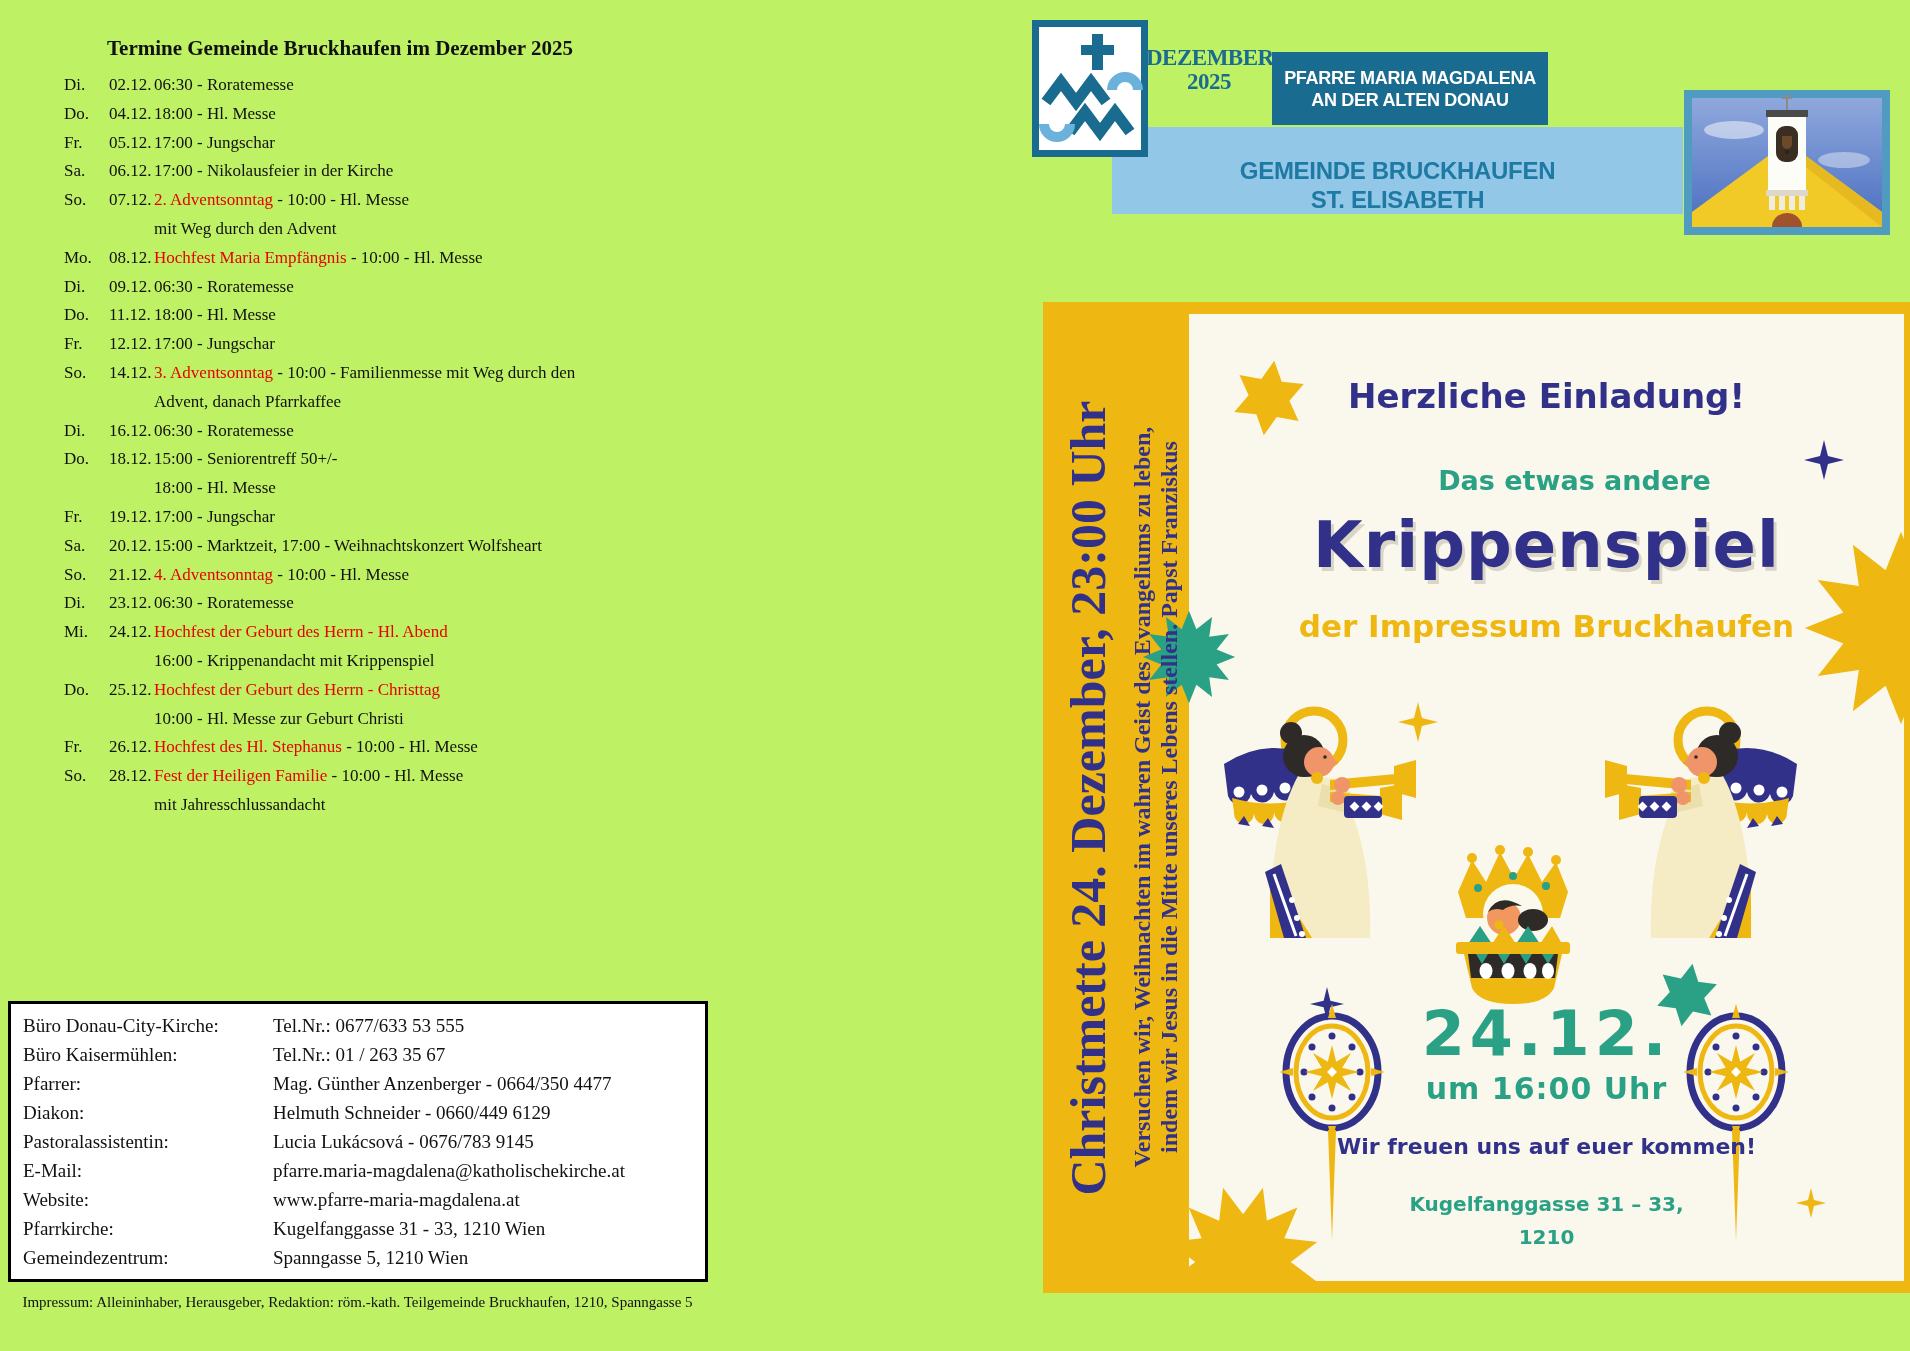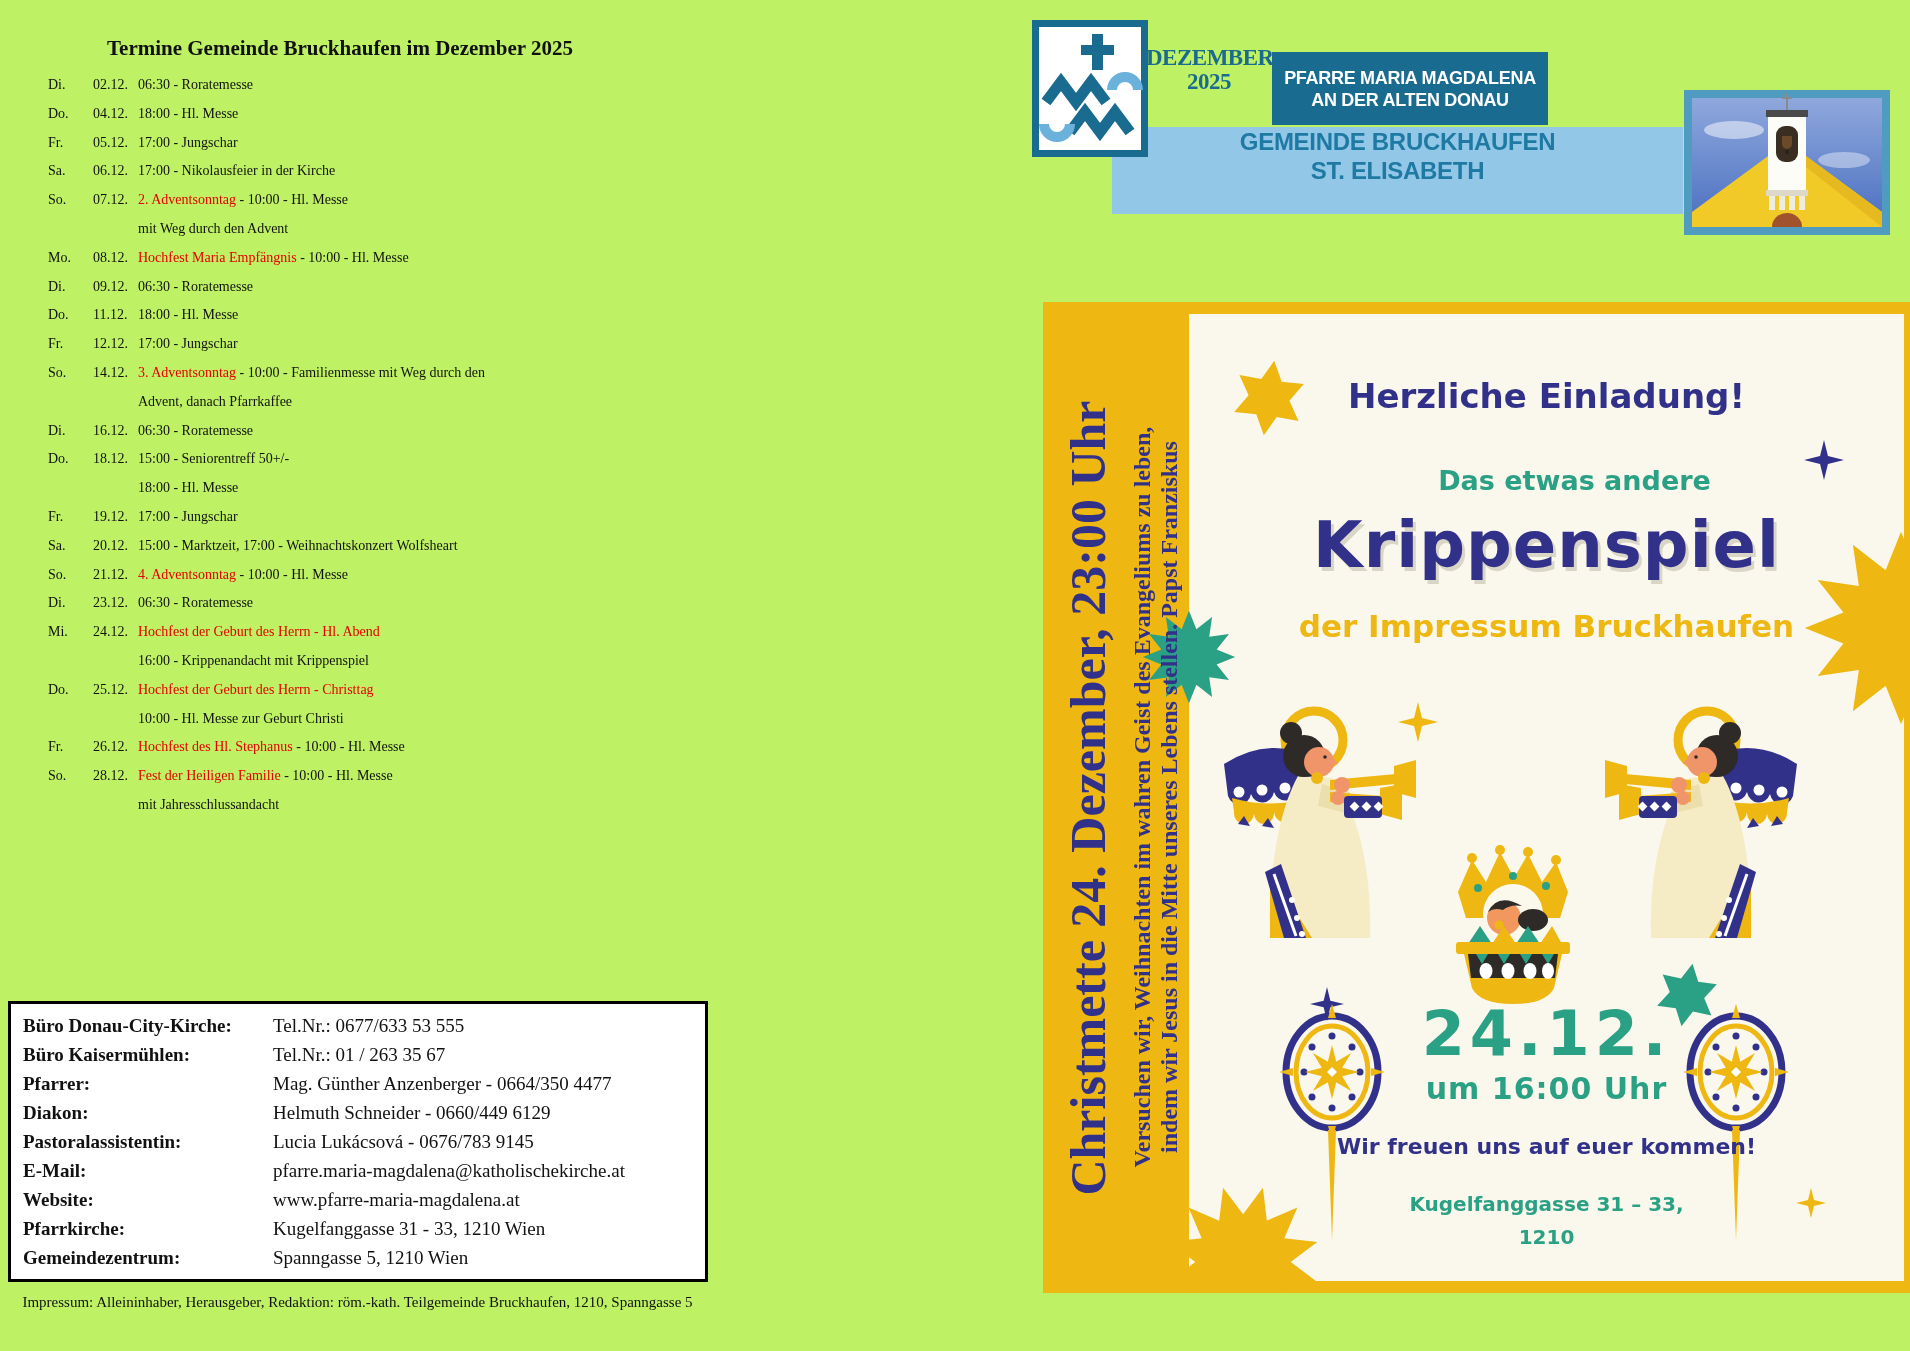--- a/index.html
+++ b/index.html
@@ -8,43 +8,43 @@
     --teal-dark:#1a6b90; --blue-light:#93c7e8; --blue-light2:#6ab1dc;
     --blue-text:#1e7aa3; --red:#e60000; --ink:#111111;
   }
   html,body{margin:0;padding:0;background:#fff;}
   #canvas{position:relative;width:1910px;height:1351px;background:#bef264;overflow:hidden;
           font-family:"Liberation Serif", serif;color:var(--ink);}
 
   
   .left-page{position:absolute;left:40px;top:22px;width:715px;}
   .lp-title{width:600px;text-align:center;font-weight:bold;font-size:21px;margin:14px 0 10px 0;}
-  .sch-row{display:flex;line-height:28.8px;font-size:14px;margin-left:8px;}
+  .sch-row{display:flex;line-height:28.8px;font-size:17px;margin-left:24px;}
   .sch-day{width:45px;flex:0 0 45px;}
   .sch-date{width:45px;flex:0 0 45px;}
   .sch-desc{flex:1;white-space:nowrap;}
   .sch-desc .red{color:var(--red);}
   .contact-box{position:absolute;left:8px;top:1001px;width:700px;border:3px solid #000;
                box-sizing:border-box;padding:7px 0 7px 12px;background:#fff;}
   .c-row{display:flex;line-height:29px;font-size:19px;}
-  .c-label{width:250px;flex:0 0 250px;font-weight:bold;}
+  .c-label{width:250px;flex:0 0 250px;font-weight:normal;}
   .c-val{flex:1;white-space:nowrap;}
   .impressum{position:absolute;left:0px;top:1294px;width:715px;text-align:center;font-size:15px;}
 
   
   .hdr-logo{position:absolute;left:1032px;top:20px;width:116px;height:137px;z-index:6;}
   .month-badge{position:absolute;left:1146px;top:46px;width:126px;text-align:center;z-index:5;
     font-family:Liberation Serif, serif;font-weight:bold;font-size:23px;line-height:24px;
     color:var(--teal-dark);letter-spacing:-0.5px;}
   .parish-banner{position:absolute;left:1272px;top:52px;width:276px;height:73px;background:var(--teal-dark);
     z-index:4;display:flex;flex-direction:column;justify-content:center;text-align:center;
     font-family:"Liberation Sans",sans-serif;font-weight:bold;font-size:18px;line-height:22px;
     color:#fff;letter-spacing:-0.3px;}
   .community-banner{position:absolute;left:1112px;top:127px;width:571px;height:87px;background:var(--blue-light);
-    z-index:3;display:flex;flex-direction:column;justify-content:flex-start;text-align:center;
+    z-index:3;display:flex;flex-direction:column;justify-content:flex-end;text-align:center;
     font-family:"Liberation Sans",sans-serif;font-weight:bold;font-size:24px;line-height:29px;
     color:var(--blue-text);letter-spacing:-0.3px;}
   .church-photo{position:absolute;left:1684px;top:90px;width:206px;height:145px;z-index:7;}
 
   
   .poster{position:absolute;left:1043px;top:302px;width:873px;height:991px;background:var(--gold);overflow:hidden;text-decoration:underline;}
   .poster-cream{position:absolute;left:146px;top:12px;width:715px;height:967px;background:var(--cream);}
   .p-center{position:absolute;left:146px;width:715px;text-align:center;
             font-family:"DejaVu Sans",sans-serif;font-weight:bold;}
   .p-heading{top:74px;font-size:34px;color:var(--indigo);}

